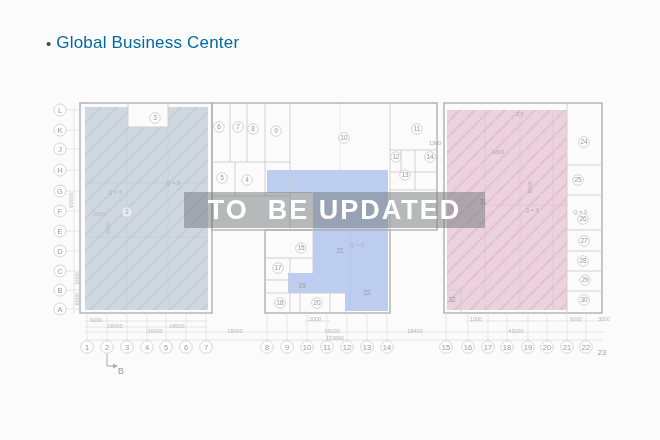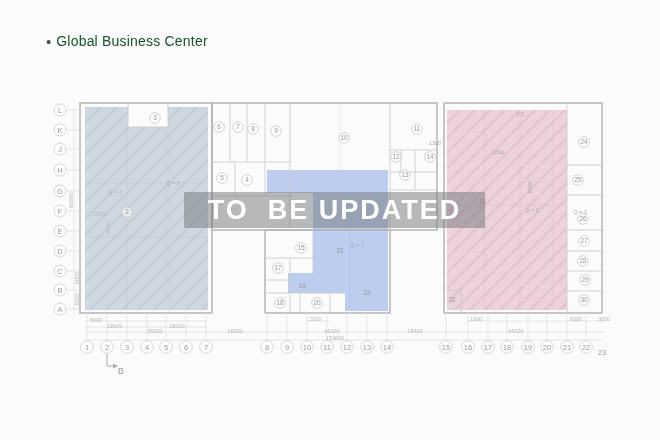--- a/index.html
+++ b/index.html
@@ -1,20 +1,20 @@
 <!DOCTYPE html>
 <html><head>
 <meta charset="utf-8">
 <style>
   html,body{margin:0;padding:0;}
   body{background:#e9e9e9;font-family:"Liberation Sans",sans-serif;}
   .stage{position:relative;width:660px;height:440px;background:#fbfbfb;overflow:hidden;}
   .header{position:absolute;left:46px;top:33px;display:flex;align-items:center;gap:5px;}
   .bullet{color:#4a4a4a;font-size:15px;line-height:1;}
-  .title{color:#14532d;font-size:14px;font-weight:500;letter-spacing:.2px;}
+  .title{color:#0369a1;font-size:17px;font-weight:500;letter-spacing:.2px;}
   .subtitle{position:absolute;left:84px;top:70px;color:#1a63d2;font-size:18px;font-weight:500;}
   svg#plan{position:absolute;left:0;top:0;}
   .outerwall{fill:none;stroke:#b5b5b5;stroke-width:1.5;}
   .innerwall{fill:none;stroke:#cccccc;stroke-width:.9;}
   .faintline{fill:none;stroke-width:.8;}
   .dimline{stroke:#dcdcdc;stroke-width:.7;}
   .leader{stroke:#dedede;stroke-width:.7;}
   .gridc{fill:#fdfdfd;stroke:#d2d2d2;stroke-width:.9;}
   .gridt{font:7.5px "Liberation Sans",sans-serif;fill:#9a9a9a;text-anchor:middle;}
   .roomc{fill:rgba(255,255,255,.55);stroke:#c9c9c9;stroke-width:.8;}

